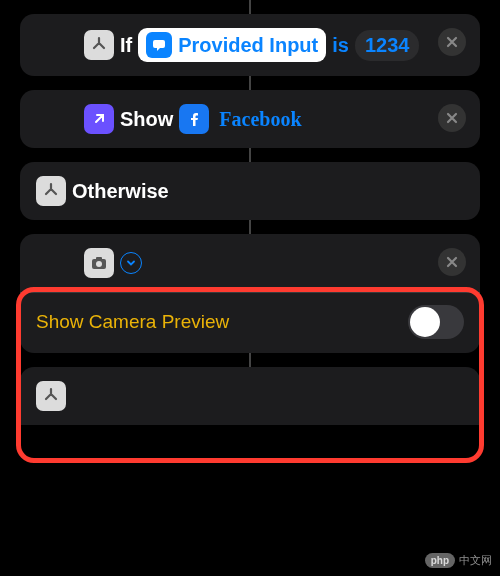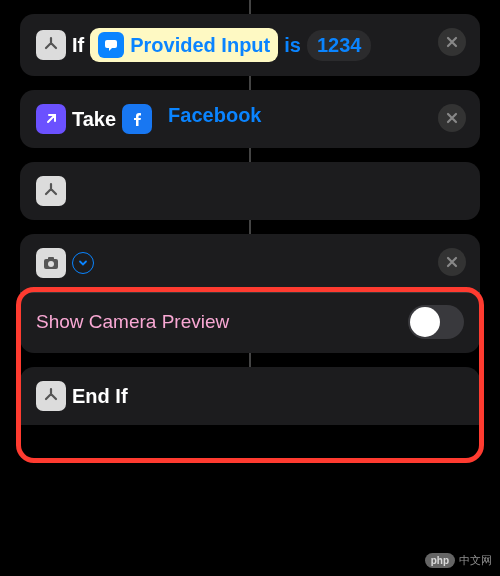--- a/index.html
+++ b/index.html
@@ -62,30 +62,32 @@
   .icon-box.grey { background: #dcdcdc; }
   .icon-box.blue { background: #1877f2; }
   .icon-box.lightblue { background: #0a84ff; border-radius:6px; width:26px; height:26px;}
   .icon-box.purple { background: #6b51ff; }
   .icon-box svg { display:block; }
   .token {
     color: #0a84ff;
     font-weight: 600;
   }
   .pill-token {
-    background: #fef9c3;
+    background: #ffffff;
     border-radius: 9px;
     padding: 4px 8px;
     display: inline-flex;
     align-items: center;
     gap: 6px;
   }
   .pill-input {
     display: inline-flex;
-    gap: 16px;
+    align-items: center;
+    gap: 10px;
+    font-family: Liberation Serif, serif;
   }
   .chevron-circle {
     width: 22px;
     height: 22px;
     border: 1.5px solid #0a84ff;
     border-radius: 50%;
     display: inline-flex;
     align-items: center;
     justify-content: center;
   }
@@ -111,21 +113,21 @@
     height: 1px;
     background: #3a3a3c;
     margin: 14px -16px 0 -16px;
   }
   .option-row {
     display: flex;
     align-items: center;
     justify-content: space-between;
     padding-top: 12px;
     font-size: 19px;
-    color: #f9a8d4;
+    color: #eab308;
     font-weight: 400;
   }
   .highlight-frame {
     position: absolute;
     border: 5px solid #ff3b30;
     border-radius: 18px;
     left: 16px;
     width: 468px;
     top: 287px;
     height: 176px;
@@ -144,21 +146,21 @@
   }
   .watermark .badge {
     background: #777;
     color:#fff;
     font-size:10px;
     padding: 2px 6px;
     border-radius: 10px;
     font-weight:600;
   }
   .white-text { color: #fff; }
-  .content-wrap { padding-right: 34px; }
+  .content-wrap { padding-right: 34px; margin-left: 48px; }
 </style>
 </head>
 <body>
 
 <div class="connector-container">
     <div class="connector"></div>
   </div>
 
 <div class="card">
   <div class="close-btn">
@@ -196,21 +198,21 @@
     <svg width="12" height="12" viewBox="0 0 12 12">
         <path d="M2 2 L10 10 M10 2 L2 10" stroke="#888" stroke-width="2.2" stroke-linecap="round"></path>
       </svg>
   </div>
   <div class="card-row content-wrap">
     <span class="icon-box purple">
       <svg width="16" height="16" viewBox="0 0 16 16">
           <path d="M6 4 L12 4 L12 10 M12 4 L5 11" stroke="#fff" stroke-width="2" fill="none" stroke-linecap="round"></path>
         </svg>
     </span>
-    <span class="white-text">Take</span>
+    <span class="white-text">Show</span>
     <span class="pill-input">
       <span class="icon-box blue">
         <svg width="18" height="18" viewBox="0 0 18 18">
             <path d="M11 3 C9 3 8 4 8 6 L8 8 L6 8 L6 10 L8 10 L8 16 L10.5 16 L10.5 10 L12.5 10 L13 8 L10.5 8 L10.5 6.5 C10.5 6 11 5.5 11.5 5.5 L13 5.5 L13 3.2 C12.5 3.1 12 3 11 3 Z" fill="#fff"></path>
           </svg>
       </span>
       <span class="token">Facebook</span>
     </span>
   </div>
 </div>
@@ -219,20 +221,21 @@
     <div class="connector"></div>
   </div>
 
 <div class="card">
   <div class="card-row">
     <span class="icon-box grey">
       <svg width="18" height="18" viewBox="0 0 18 18">
           <path d="M9 2 L9 7 M9 7 L4 12 M9 7 L14 12" stroke="#555" stroke-width="2.2" fill="none" stroke-linecap="round"></path>
         </svg>
     </span>
+    <span class="white-text">Otherwise</span>
   </div>
 </div>
 
 <div class="connector-container">
     <div class="connector" style="height:28px"></div>
   </div>
 
 <div class="card">
   <div class="close-btn">
     <svg width="12" height="12" viewBox="0 0 12 12">
@@ -266,21 +269,20 @@
     <div class="connector" style="height:28px"></div>
   </div>
 
 <div class="card" style="border-bottom-left-radius:0;border-bottom-right-radius:0;">
   <div class="card-row">
     <span class="icon-box grey">
       <svg width="18" height="18" viewBox="0 0 18 18">
           <path d="M9 2 L9 7 M9 7 L4 12 M9 7 L14 12" stroke="#555" stroke-width="2.2" fill="none" stroke-linecap="round"></path>
         </svg>
     </span>
-    <span class="white-text">End If</span>
   </div>
 </div>
 
 <div class="highlight-frame"></div>
 
 <div class="watermark">
   <span class="badge">php</span>
   <span>中文网</span>
 </div>
 

